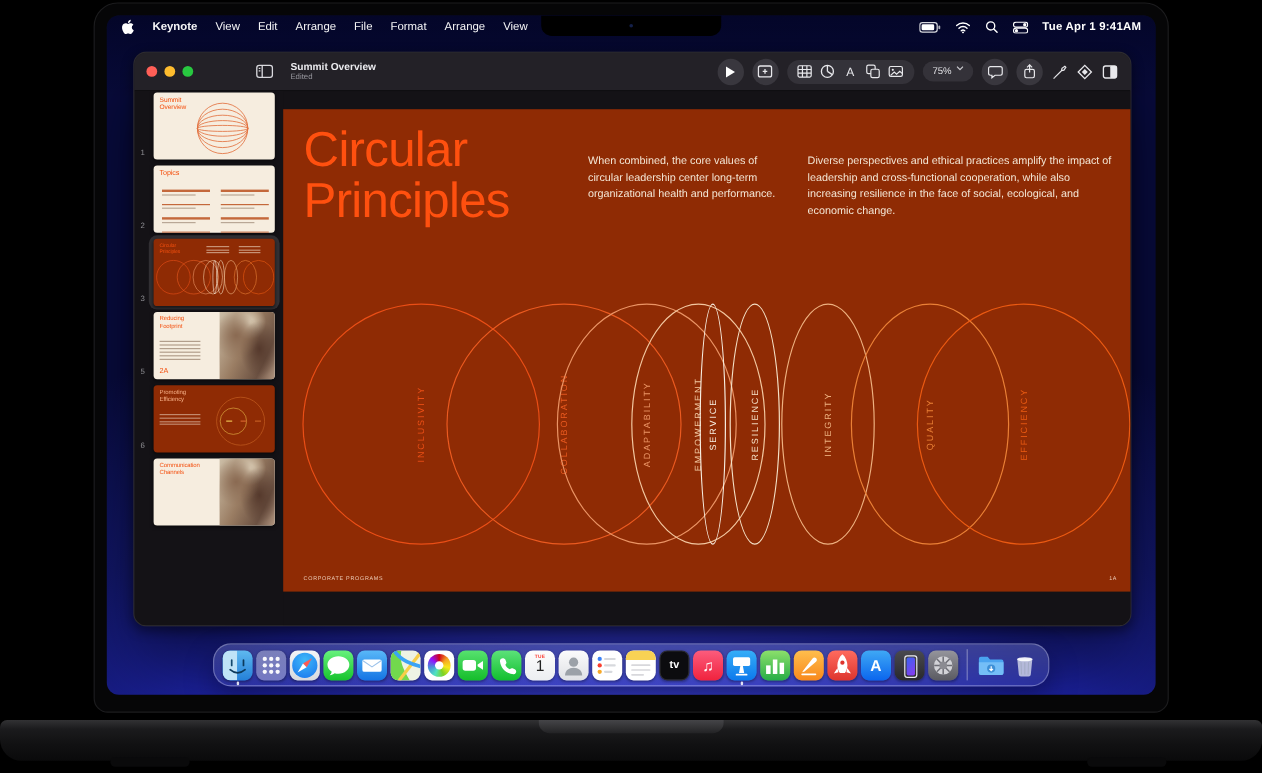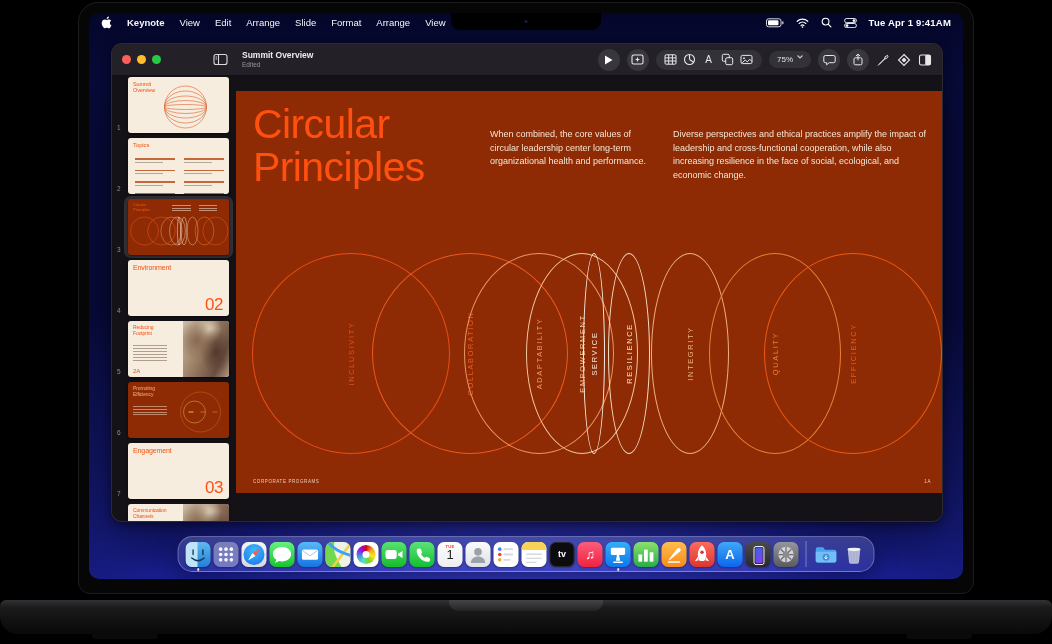--- a/index.html
+++ b/index.html
@@ -124,21 +124,21 @@
           <span class="tb-icon">
             <svg width="11" height="13" viewBox="0 0 16 19">
                 <path fill="#fff" d="M12.9 10.1c0-2.2 1.8-3.3 1.9-3.3-1-1.5-2.6-1.7-3.2-1.8-1.4-.1-2.7.8-3.3.8-.7 0-1.8-.8-2.9-.8C3.9 5.1 2.5 5.9 1.7 7.2.1 9.8 1.3 13.7 2.8 15.8c.7 1 1.6 2.2 2.7 2.2 1.1 0 1.5-.7 2.9-.7s1.7.7 2.9.7c1.2 0 2-1.1 2.7-2.1.9-1.2 1.2-2.4 1.2-2.5-.1 0-2.3-.9-2.3-3.3zM10.7 3.4c.6-.7 1-1.7.9-2.7-.9 0-1.9.6-2.5 1.3-.6.6-1 1.6-.9 2.6 1 .1 1.9-.5 2.5-1.2z"></path>
               </svg>
           </span>
           <span id="menu-items" style="display: inline-flex; gap: 15px;">
               <span class="mi app-name">Keynote</span>
               <span class="mi">View</span>
               <span class="mi">Edit</span>
               <span class="mi">Arrange</span>
-              <span class="mi">Slide</span>
+              <span class="mi">File</span>
               <span class="mi">Format</span>
               <span class="mi">Arrange</span>
               <span class="mi">View</span>
               <span class="mi">Play</span>
               <span class="mi">Window</span>
               <span class="mi">Help</span>
             </span>
         </div>
         <div class="mb-right">
           <span class="tb-icon">
@@ -364,27 +364,20 @@
     <ellipse cx="50.5" cy="32" rx="1.6" ry="14" stroke="#F7EDE0"></ellipse>
                         <ellipse cx="55.5" cy="32" rx="3" ry="14" stroke="#F4E0C6"></ellipse>
     <ellipse cx="64" cy="32" rx="5.5" ry="14" stroke="#EEB180"></ellipse>
                         <ellipse cx="76" cy="32" rx="9.3" ry="14" stroke="#EA8036"></ellipse>
     <ellipse cx="87" cy="32" rx="12.6" ry="14" stroke="#EB5A12"></ellipse>
                       </g>
                     </svg>
                   </div>
                 </div>
                 <div class="thumb-item">
-                  <span class="snum">4</span>
-                  <div class="th cream">
-                    <div class="tht orange" style="font-size:7px">Environment</div>
-    <div class="big-num">02</div>
-                  </div>
-                </div>
-                <div class="thumb-item">
                   <span class="snum">5</span>
                   <div class="th cream">
                     <div class="tht orange" style="font-size:5px;line-height:1.15;max-width:48%">Reducing<br>Footprint</div>
     <div class="mini-lines">
                       <i></i>
                       <i></i>
                       <i></i>
                       <i></i>
                       <i></i>
                       <i></i>
@@ -405,27 +398,20 @@
                     </div>
     <svg class="abs" viewBox="0 0 100 56">
                       <g fill="none" stroke-width=".6">
     <circle cx="72" cy="30" r="20" stroke="#C25C20"></circle>
                         <circle cx="66" cy="30" r="11" stroke="#D8A03C"></circle>
     <path d="M60 30 h5" stroke="#E8B84C" stroke-width="1"></path>
                         <path d="M72 30 h5" stroke="#D2622A" stroke-width="1"></path>
     <path d="M84 30 h5" stroke="#C25C20" stroke-width="1"></path>
                       </g>
                     </svg>
-                  </div>
-                </div>
-                <div class="thumb-item">
-                  <span class="snum">7</span>
-                  <div class="th cream">
-                    <div class="tht orange" style="font-size:7px">Engagement</div>
-    <div class="big-num">03</div>
                   </div>
                 </div>
                 <div class="thumb-item">
                   <div class="th cream">
                     <div class="tht orange" style="font-size:5px;line-height:1.15;max-width:48%">Communication<br>Channels</div>
 
     <div class="photo"></div>
                   </div>
                 </div>
               </div>

